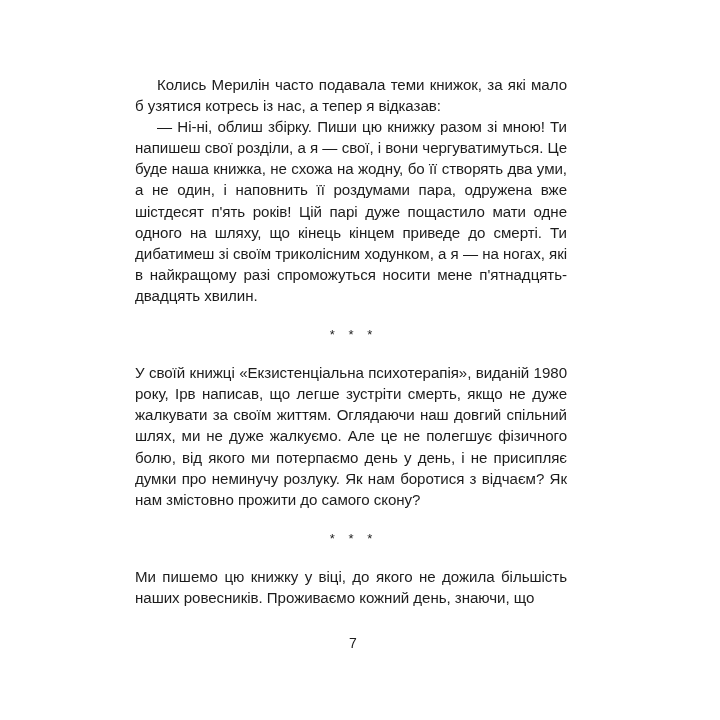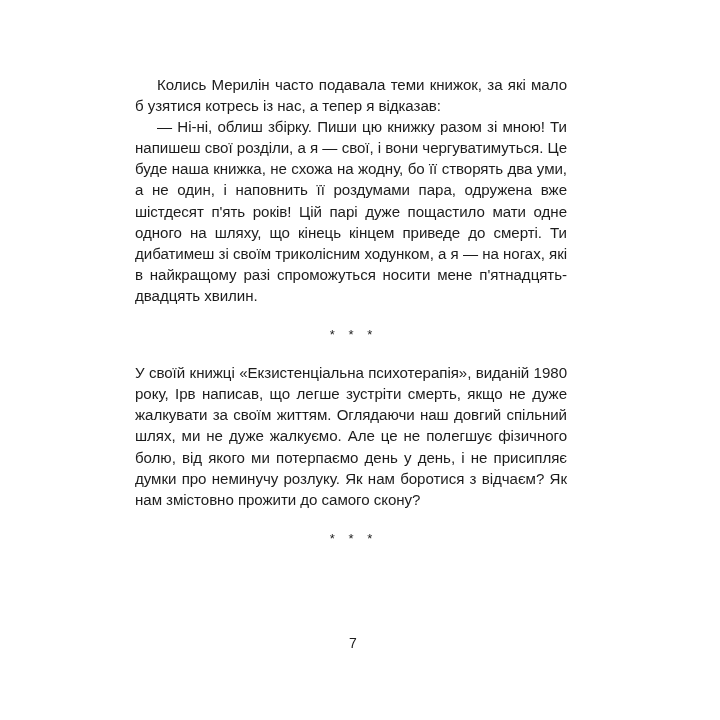--- a/index.html
+++ b/index.html
@@ -96,18 +96,19 @@
     <div class="gap-after-sep"></div>
 
     <p class="para noindent">У своїй книжці «Екзистенціальна психотерапія», виданій 1980 року, Ірв написав, що легше зустріти смерть, якщо не дуже жалкувати за своїм життям. Оглядаючи наш довгий спільний шлях, ми не дуже жалкуємо. Але це не полегшує фізичного болю, від якого ми потерпаємо день у день, і не присипляє думки про неминучу розлуку. Як нам боротися з відчаєм? Як нам змістовно прожити до самого скону?</p>
 
     <div class="gap-before-sep"></div>
 
     <p class="separator">* * *</p>
 
     <div class="gap-after-sep"></div>
 
+    <p class="para noindent">Ми пишемо цю книжку у віці, до якого не дожила більшість наших ровесників. Проживаємо кожний день, знаючи, що</p>
 
   </div>
 
   <div class="page-number">7</div>
 
 </div>
 
 </body></html>

